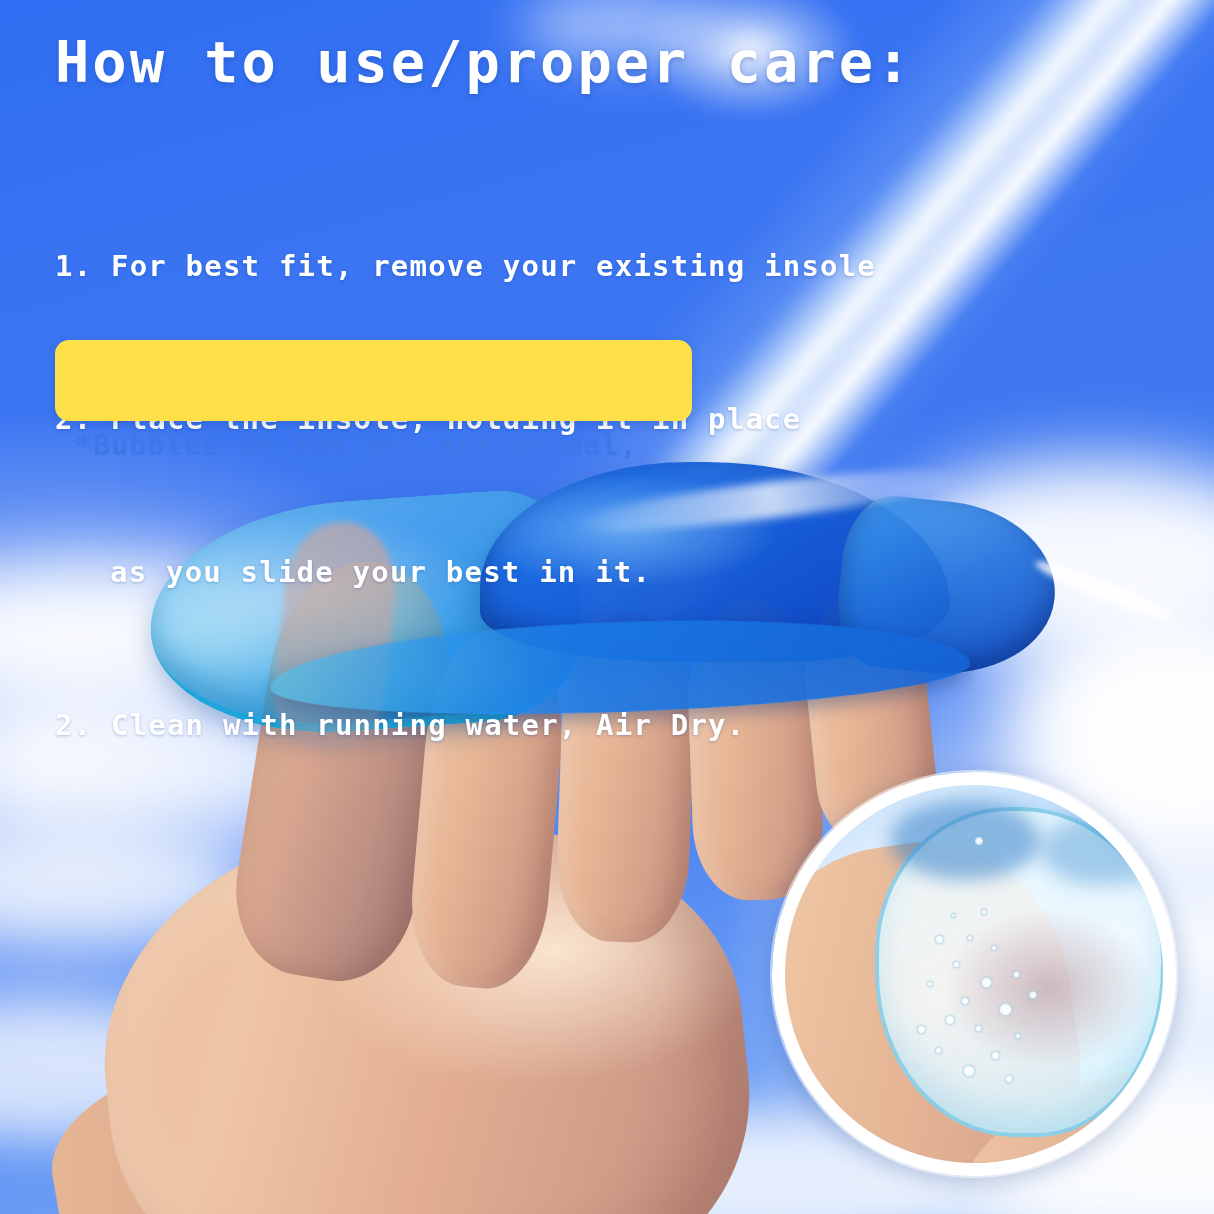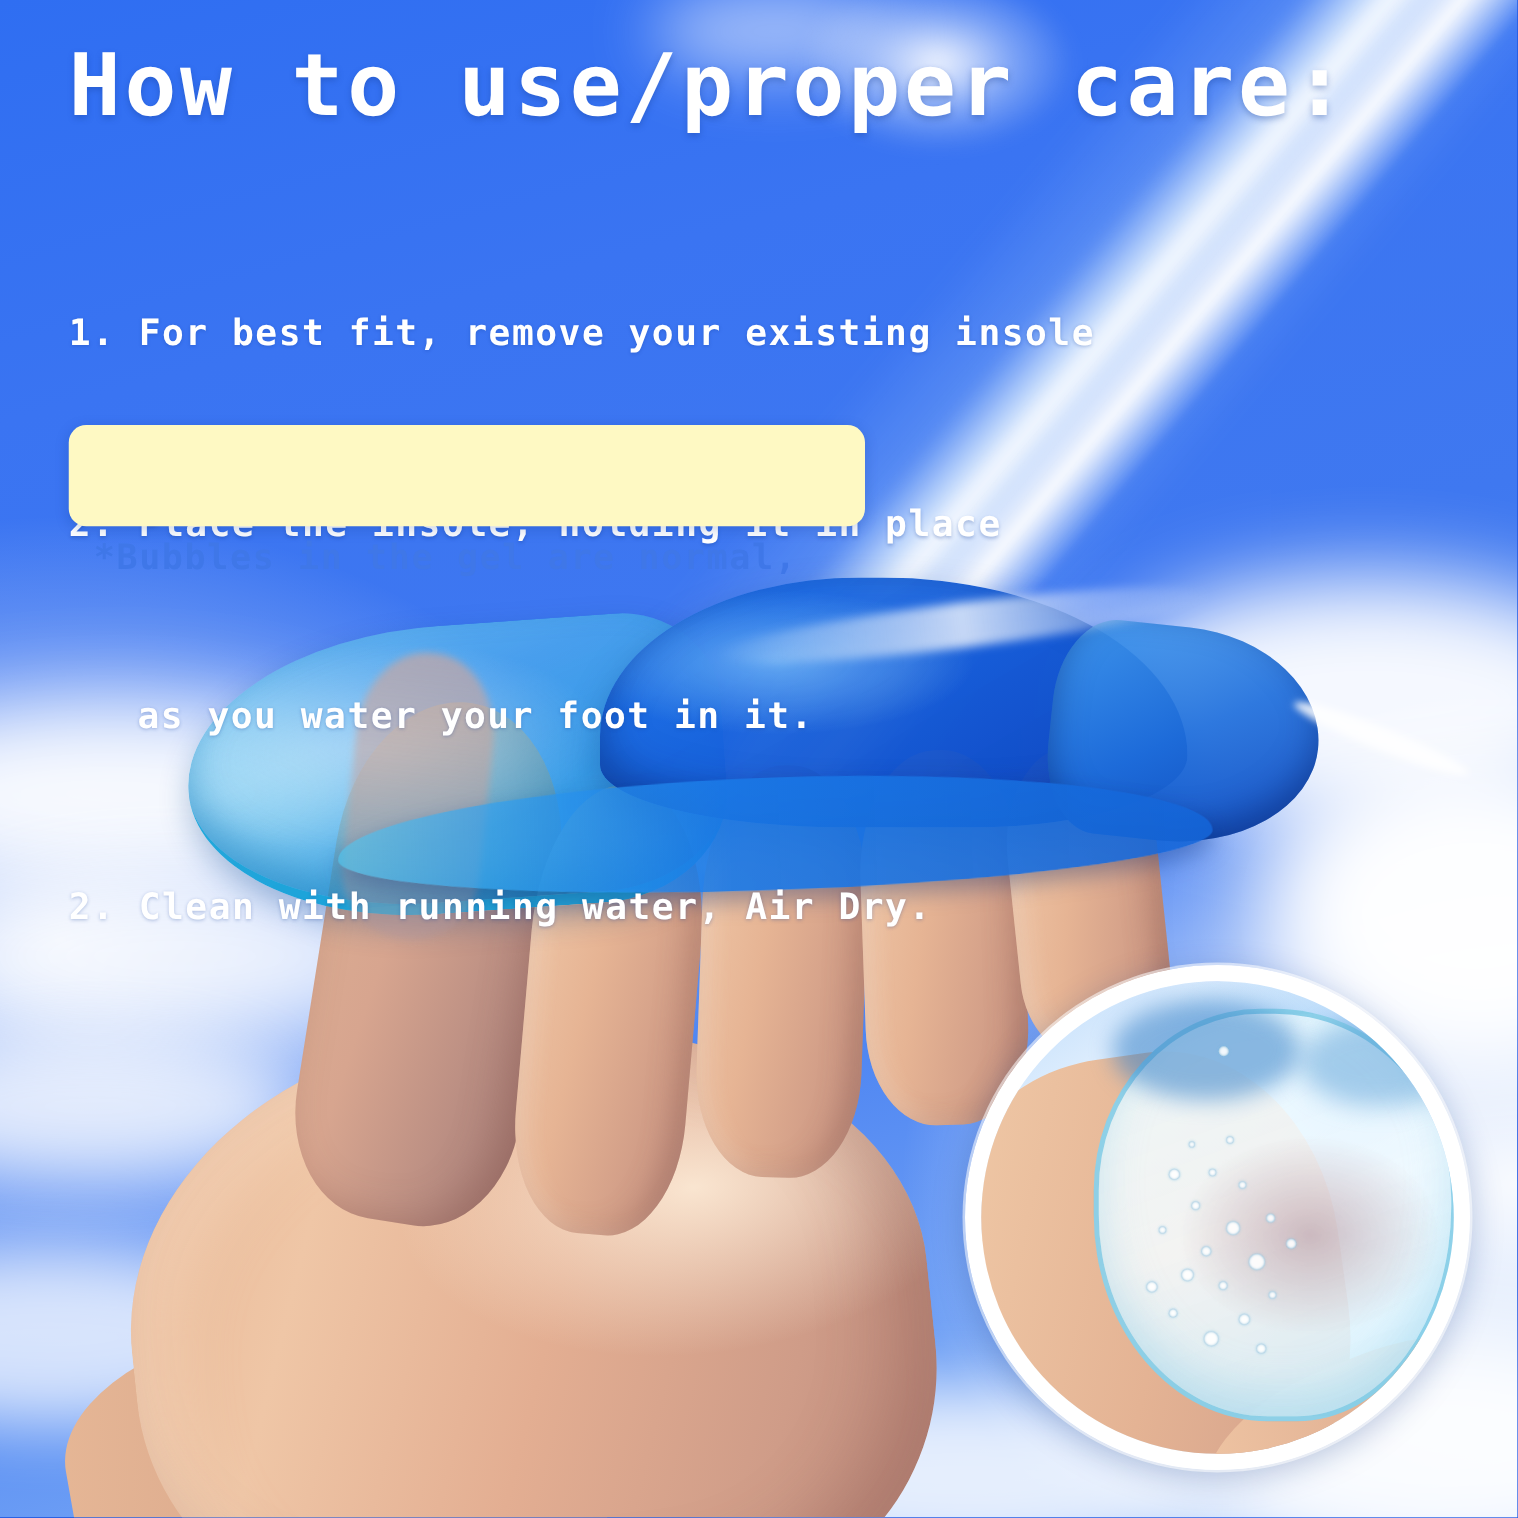--- a/index.html
+++ b/index.html
@@ -189,37 +189,37 @@
     position:absolute;left:255px;top:30px;width:130px;height:70px;border-radius:50%;
     background:rgba(75,150,210,.45);filter:blur(10px);
   }
   .bub{position:absolute;border-radius:50%;background:rgba(255,255,255,.9);
        box-shadow:inset 0 0 2px rgba(90,160,200,.9),0 0 2px rgba(120,190,225,.7);}
 
   
   .title{
     position:absolute;left:55px;top:33px;
     color:#ffffff;
-    font-size:69px;line-height:1.05;
+    font-size:57px;line-height:1.05;
     font-weight:bold;letter-spacing:3px;
     text-shadow:0 2px 5px rgba(20,60,150,.35);
     white-space:nowrap;
   }
   .steps{
     position:absolute;left:55px;top:131px;
     color:#ffffff;font-size:29px;line-height:35px;font-weight:bold;
     letter-spacing:1.2px;white-space:pre;
     text-shadow:0 1px 3px rgba(20,60,150,.30);
   }
   .steps .ln{display:block;margin-top:48px;}
   .steps .ind{padding-left:55px;}
 
   .note{
     position:absolute;left:55px;top:340px;width:637px;height:81px;
-    background:#fef9c3;border-radius:14px;
+    background:#fde047;border-radius:14px;
     box-shadow:0 3px 10px rgba(15,55,140,.22);
   }
   .note .txt{
     position:absolute;left:20px;top:18px;
     color:#3f77e8;font-size:28px;line-height:35px;font-weight:bold;
     letter-spacing:1.3px;white-space:pre;
   }
   .note .txt .ln{display:block;}
 </style>
 </head>
@@ -288,21 +288,21 @@
     <div class="bub" style="left:166px;top:128px;width:5px;height:5px;"></div>
     <div class="bub" style="left:220px;top:290px;width:8px;height:8px;"></div>
     <div class="bub" style="left:190px;top:52px;width:8px;height:8px;"></div>
   </div>
 
   <div class="title">How to use/proper care:</div>
 
   <div class="steps">
     <span class="ln">1. For best fit, remove your existing insole</span>
     <span class="ln">2. Place the insole, holding it in place</span>
-    <span class="ln ind">as you water your foot in it.</span>
+    <span class="ln ind">as you slide your best in it.</span>
     <span class="ln">2. Clean with running water, Air Dry.</span>
   </div>
 
   <div class="note">
     <div class="txt">
       <span class="ln">*Bubbles in the gel are normal,</span>
     </div>
   </div>
 
 </div>

